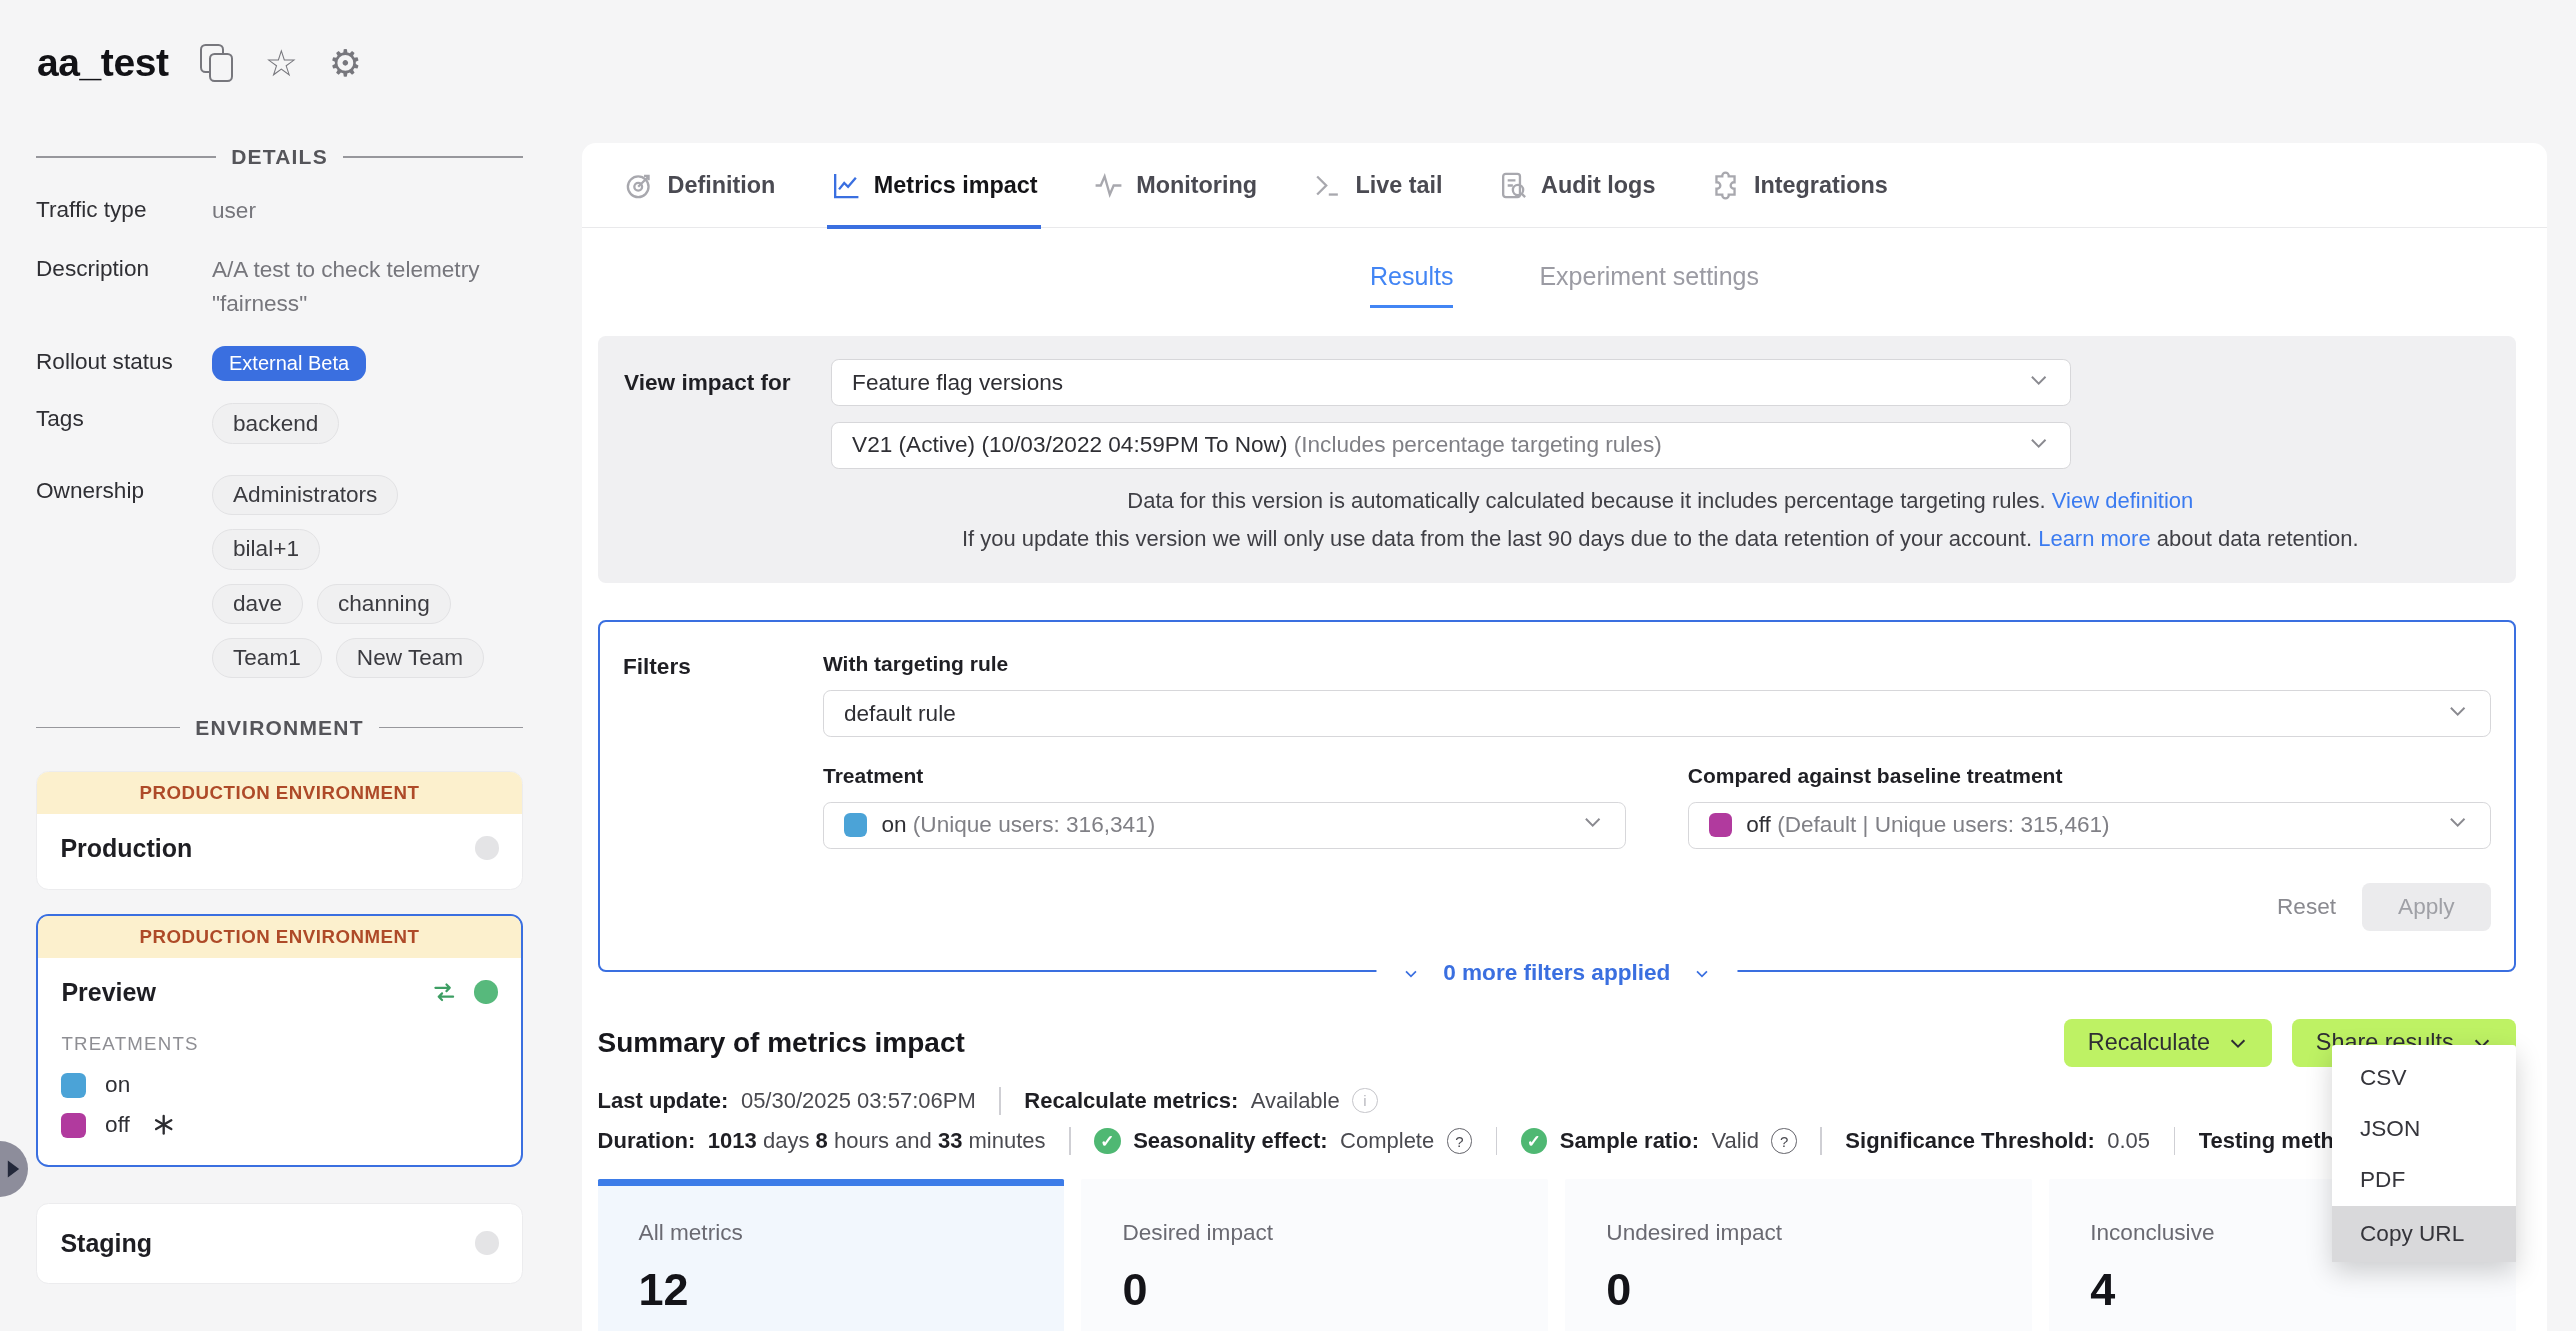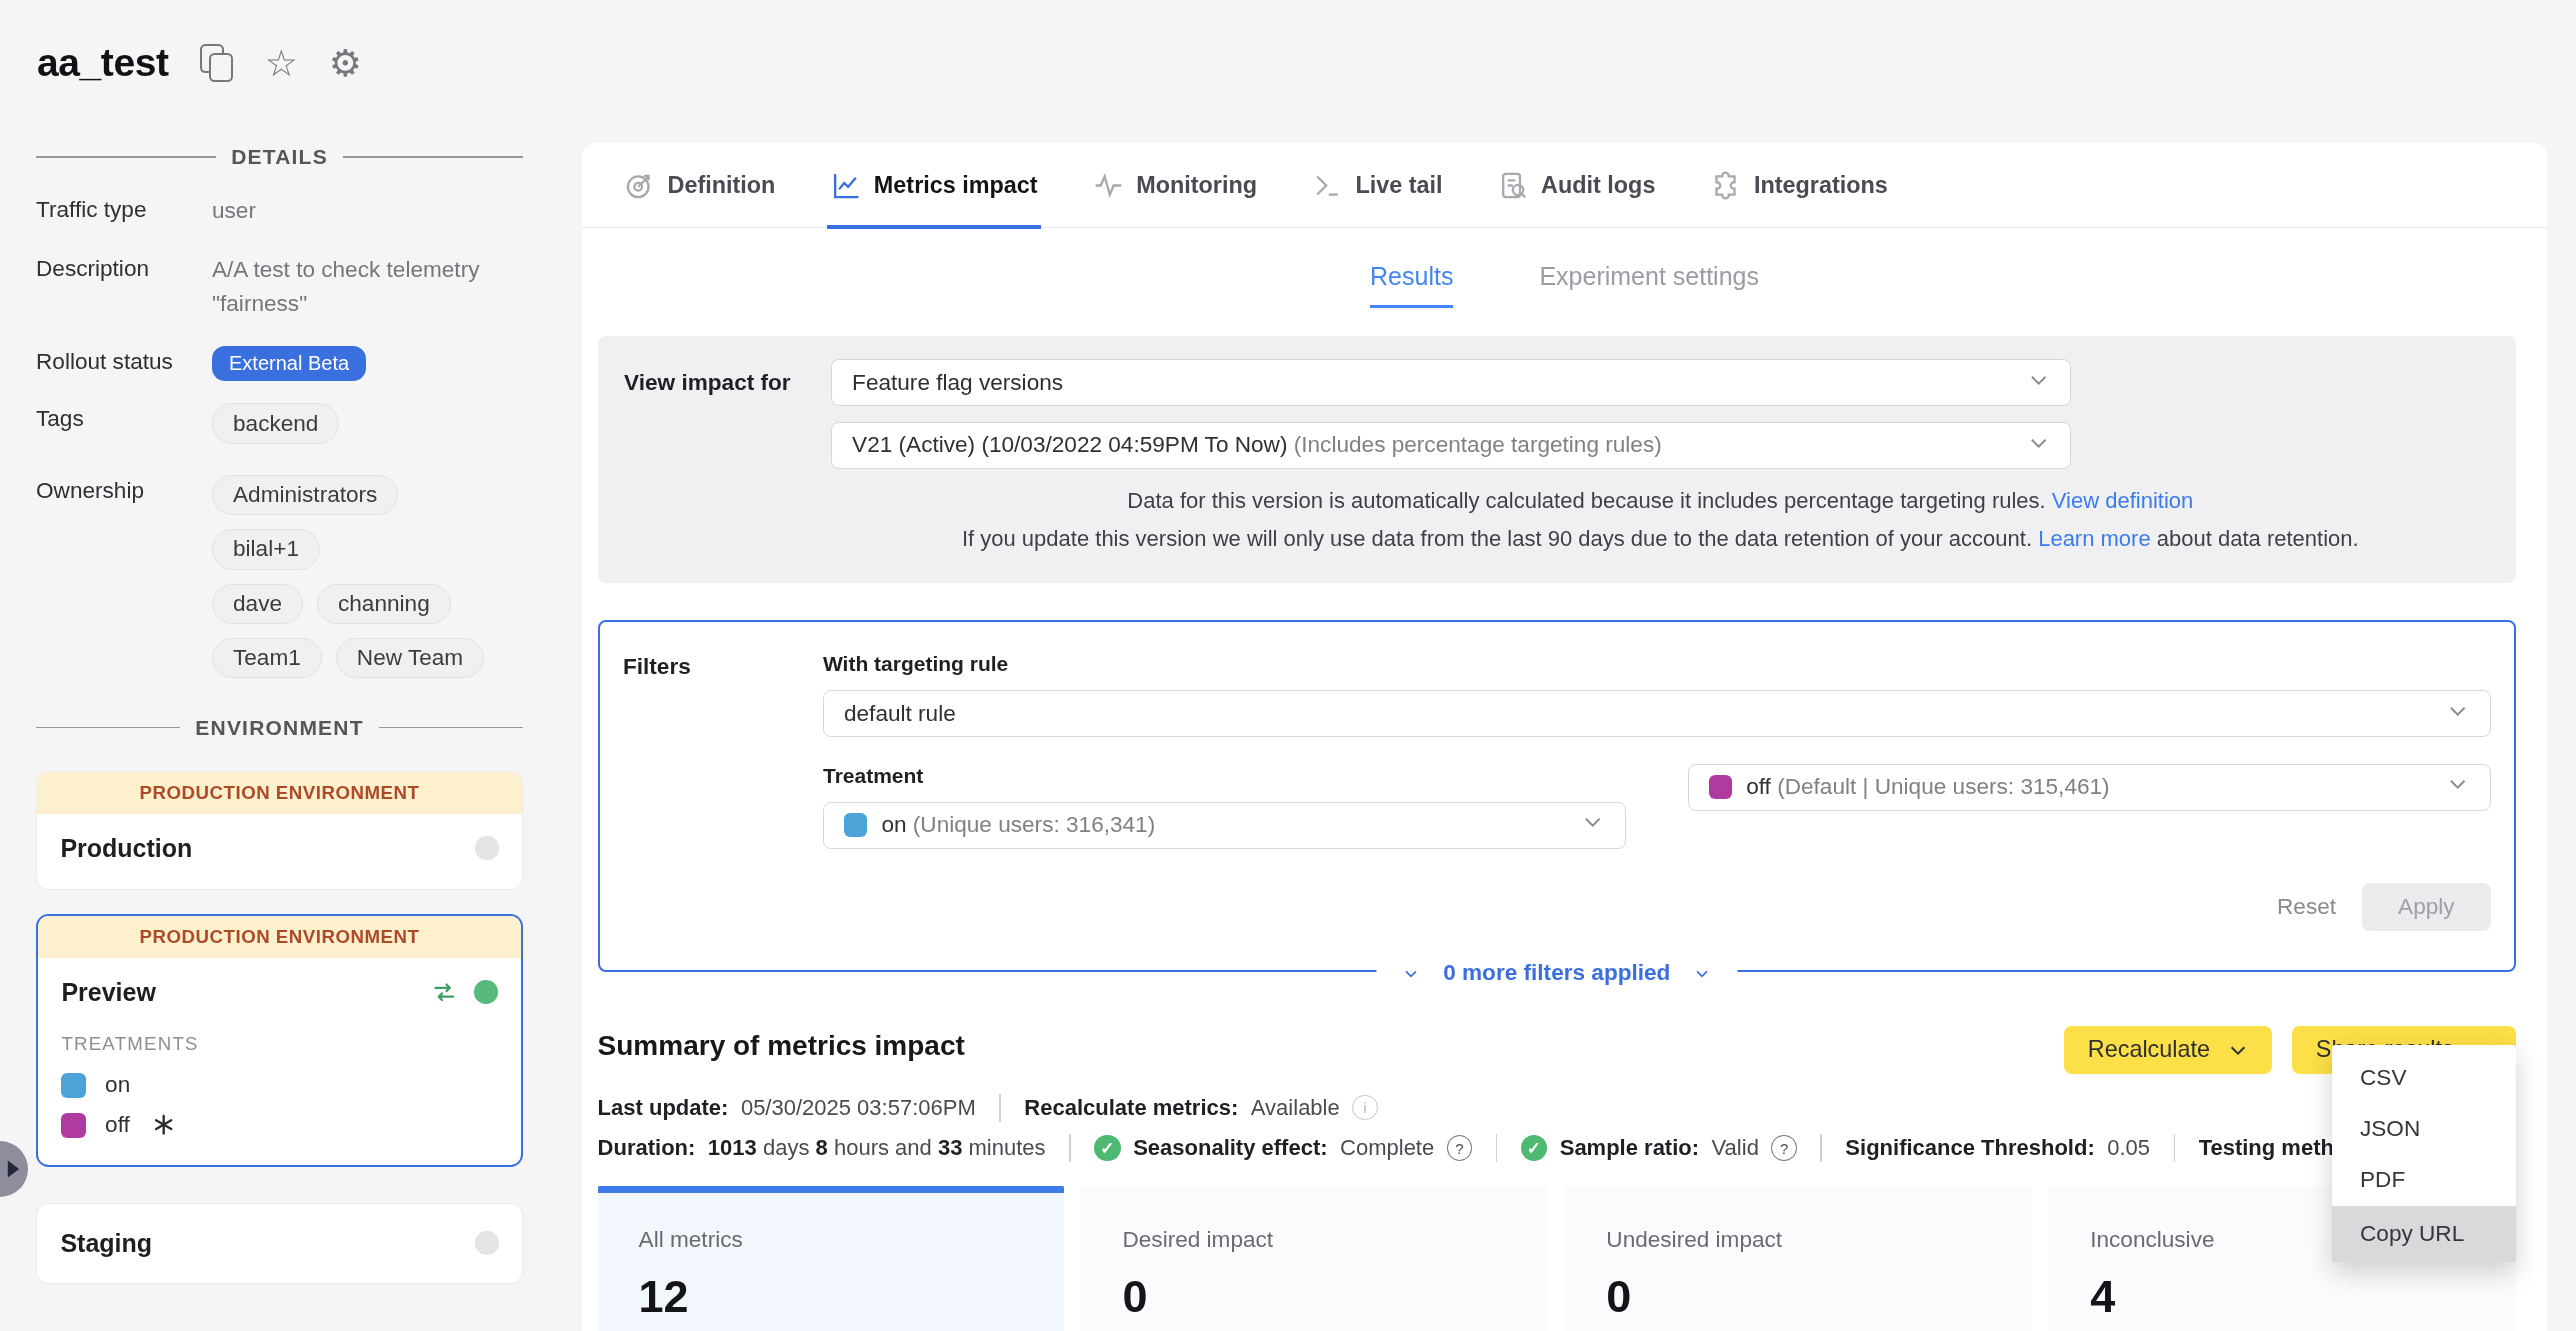--- a/index.html
+++ b/index.html
@@ -87,22 +87,22 @@
   .reset{font-size:22.6px;color:#8a8a90;cursor:pointer;}
   .btn-apply{background:#ebebed;color:#9fa0a6;font-size:22.6px;border-radius:7.8px;
              padding:11px 36px;cursor:pointer;}
   .legend{position:absolute;bottom:-19.5px;left:50%;transform:translateX(-50%);
           background:#fff;padding:3.1px 26.5px;display:flex;align-items:center;gap:23.4px;
           color:#3a6fe0;font-size:22.6px;font-weight:bold;white-space:nowrap;cursor:pointer;}
 
   .sum-head{margin:47px 31px 0 15.6px;display:flex;justify-content:space-between;align-items:center;}
   .sum-title{font-size:28px;font-weight:bold;color:#17171c;}
   .sum-btns{display:flex;gap:20px;}
-  .btn{background:#fde047;border-radius:7.8px;height:48px;padding:0 23.4px;display:flex;
-       align-items:center;gap:17px;font-size:23.4px;color:#2e2e33;cursor:pointer;margin-top:7px;}
+  .btn{background:#bef264;border-radius:7.8px;height:48px;padding:0 23.4px;display:flex;
+       align-items:center;gap:17px;font-size:23.4px;color:#2e2e33;cursor:pointer;}
   .meta{margin:20px 31px 0 15.6px;display:flex;align-items:center;gap:12.5px;font-size:22px;
         color:#4a4a50;white-space:nowrap;}
   .meta + .meta{margin-top:12.5px;}
   .meta b{color:#1f1f24;}
   .vr{width:1.6px;height:28px;background:#cfcfd4;margin:0 11px;flex:none;}
   .chk{width:26.5px;height:26.5px;border-radius:50%;background:#4fb873;color:#fff;font-size:17px;
        font-weight:bold;display:flex;align-items:center;justify-content:center;flex:none;}
   .circ{width:23.4px;height:23.4px;border-radius:50%;border:1.6px solid #c5c5ca;color:#b9b9bf;
         font-size:15px;display:flex;align-items:center;justify-content:center;flex:none;cursor:pointer;}
   .circ.q{border-color:#63636a;color:#4a4a50;}
@@ -348,20 +348,21 @@
                   <span class="muted">(Unique users: 316,341)</span>
                 </span>
                 <span class="chev">
                   <svg width="23.4" height="23.4" viewBox="0 0 24 24" fill="none" stroke="currentColor" stroke-width="2">
                       <path d="M5 9l7 7 7-7"></path>
                     </svg>
                 </span>
               </div>
             </div>
             <div>
+              <div class="f-field-label">Compared against baseline treatment</div>
               <div class="dd">
                 <span class="swatch" style="width:23.4px;height:23.4px;background:#b13a9e;margin-right:14px;flex:none;"></span>
                 <span class="grow">
                   <span>off</span>
                   <span class="muted">(Default | Unique users: 315,461)</span>
                 </span>
                 <span class="chev">
                   <svg width="23.4" height="23.4" viewBox="0 0 24 24" fill="none" stroke="currentColor" stroke-width="2">
                       <path d="M5 9l7 7 7-7"></path>
                     </svg>

